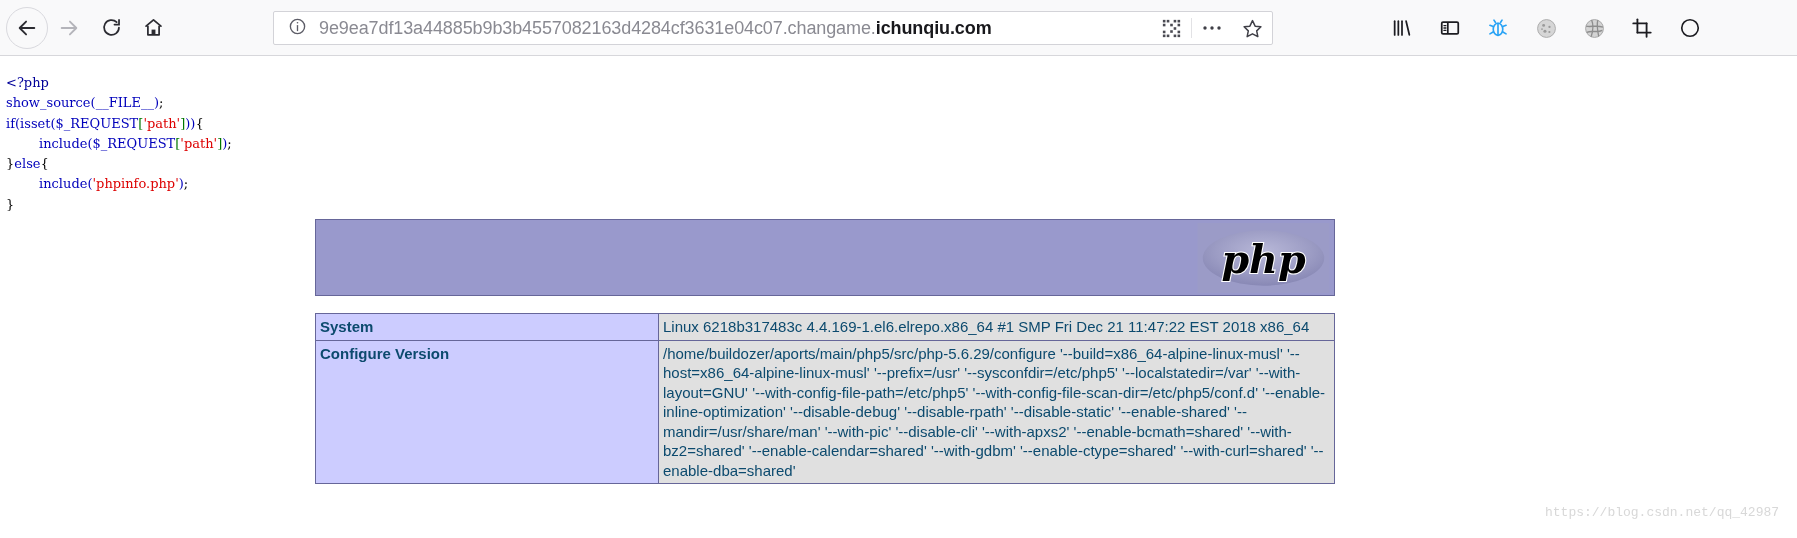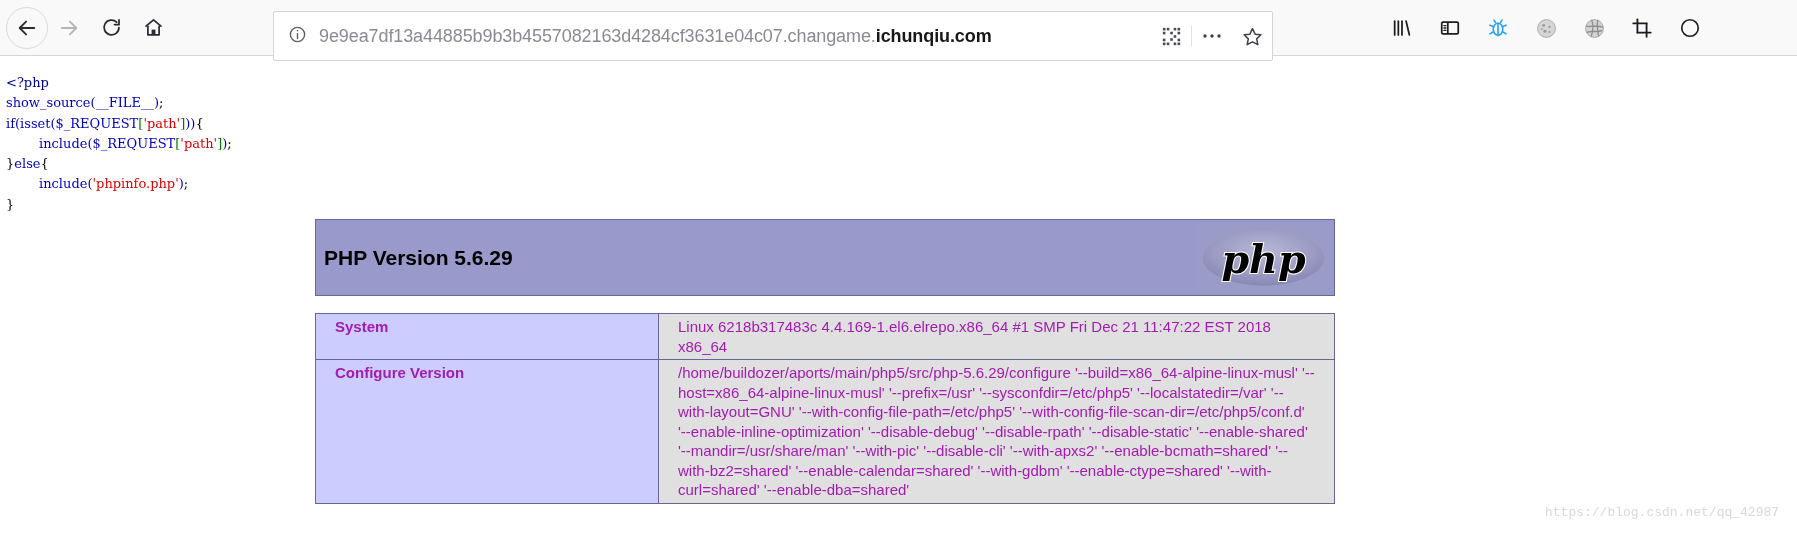--- a/index.html
+++ b/index.html
@@ -29,21 +29,21 @@
     display: flex; align-items: center; justify-content: center;
     flex: 0 0 auto;
     border-radius: 50%;
   }
   #back-button { margin-left: 6px; border: 1.5px solid #d9d9de; }
   .nav-icon { display: block; }
 
   
   #urlbar {
     position: absolute; left: 273px; top: 11px;
-    width: 1000px; height: 50px;
+    width: 1000px; height: 34px;
     background: #ffffff;
     border: 1px solid #d3d3d8;
     border-radius: 2px;
     display: flex; align-items: center;
   }
   #identity-icon { margin-left: 14px; flex: 0 0 auto; }
   #urlbar-text {
     margin-left: 12px;
     font-size: 18px;
     color: #8a8a92;
@@ -115,26 +115,26 @@
     width: 133px; height: 70px;
   }
   #info-table {
     margin-top: 17px;
     width: 1020px;
     border-collapse: collapse;
     table-layout: fixed;
   }
   #info-table td {
     border: 1px solid #666699;
-    padding: 3px 19px;
+    padding: 3px 4px;
     font-size: 15px;
     line-height: 19.5px;
     vertical-align: top;
     font-family: "Liberation Sans", sans-serif;
-    color: #a21caf;
+    color: #0c4a6e;
   }
   #info-table td.k {
     width: 343px;
     background: #ccccff;
     font-weight: bold;
   }
   #info-table td.v {
     background: #e0e0e0;
     word-break: break-word;
   }
@@ -306,21 +306,20 @@
 <span class="c-fn">show_source</span><span class="c-kw">(</span><span class="c-kw">__FILE__</span><span class="c-kw">)</span><span class="c-def">;</span>
 <span class="c-kw">if</span><span class="c-kw">(</span><span class="c-fn">isset</span><span class="c-kw">(</span><span class="c-var">$_REQUEST</span><span class="c-brk">[</span><span class="c-str">'path'</span><span class="c-brk">]</span><span class="c-kw">))</span><span class="c-def">{</span>
 <span class="c-def">        </span><span class="c-kw">include</span><span class="c-kw">(</span><span class="c-var">$_REQUEST</span><span class="c-brk">[</span><span class="c-str">'path'</span><span class="c-brk">]</span><span class="c-kw">)</span><span class="c-def">;</span>
 <span class="c-def">}</span><span class="c-kw">else</span><span class="c-def">{</span>
 <span class="c-def">        </span><span class="c-kw">include</span><span class="c-kw">(</span><span class="c-str">'phpinfo.php'</span><span class="c-kw">)</span><span class="c-def">;</span>
 <span class="c-def">}</span></pre>
 
 <div id="phpinfo">
 
   <div id="phpinfo-header">
-    <span id="phpinfo-version">PHP Version 5.6.29</span>
 
     <svg id="php-logo" viewBox="0 0 200 106">
       <defs>
         <radialGradient id="phpEllipse" cx="50%" cy="38%" r="72%">
           <stop offset="0%" stop-color="#b8b8d8"></stop>
           <stop offset="55%" stop-color="#9c9cc4"></stop>
           <stop offset="100%" stop-color="#7f7fae"></stop>
         </radialGradient>
       </defs>
       <rect x="0" y="0" width="200" height="106" fill="#9b9bc7"></rect>

